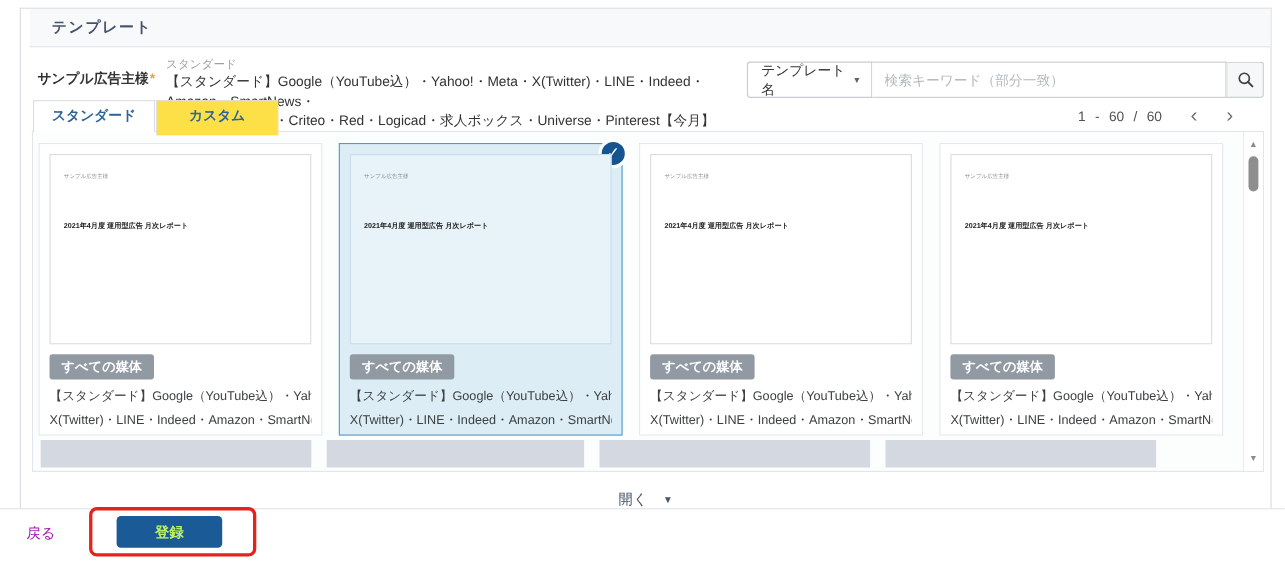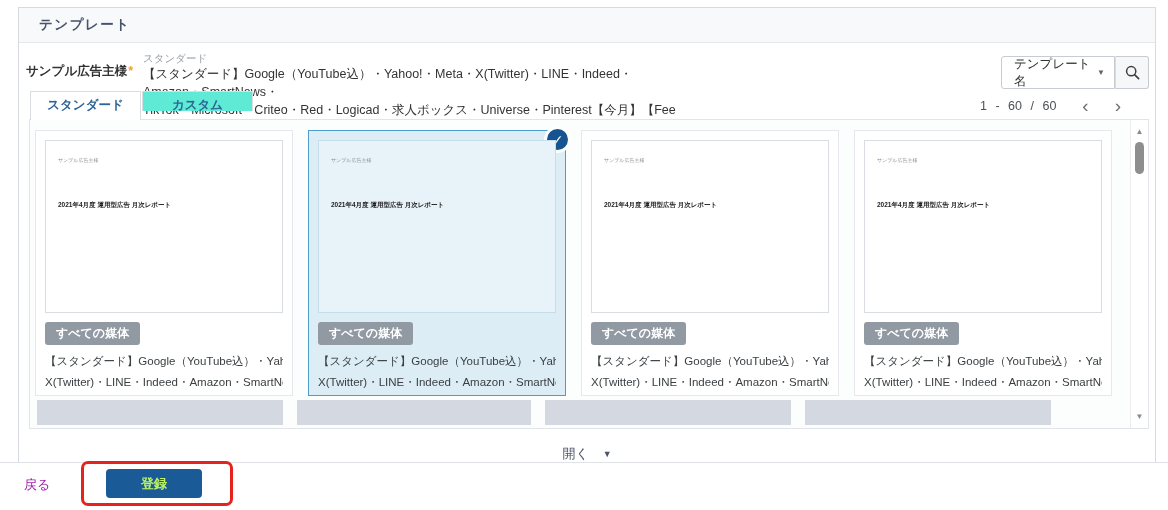--- a/index.html
+++ b/index.html
@@ -2,21 +2,21 @@
 <html><head>
 <meta charset="utf-8">
 <style>
   * { margin:0; padding:0; box-sizing:border-box; }
   html,body { width:1168px; height:510px; background:#fff; overflow:hidden;
     font-family:"Liberation Sans","DejaVu Sans",sans-serif; color:#333; }
   .page { position:relative; width:1168px; height:510px; }
 
   
   .panel { position:absolute; left:18px; top:7px; width:1138px; height:455px;
-    border:1px solid #d7dbe1; border-bottom:none; background:#fff; }
+    border:1px solid #d7dbe1; border-bottom:none; background:#fff;padding-left:8px; }
   .panel-header { height:35px; line-height:34px; padding-left:20px; background:#f8f9fb;
     border-bottom:1px solid #e4e7ec; color:#46536b; font-weight:bold; font-size:13.5px; letter-spacing:1.5px; }
 
   
   .form-row { display:flex; padding:4px 6px 0 7px; }
   .form-label { padding-top:16px; min-width:108px; font-size:12.5px; font-weight:bold; color:#333; white-space:nowrap; }
   .req { color:#f09f33; font-weight:bold; margin-left:1px; }
   .form-value { margin-left:9px; max-width:545px; }
   .form-caption { font-size:10.5px; color:#9aa0a6; margin-top:5px; }
   .sel-line { font-size:12.5px; color:#333; line-height:1.42; }
@@ -30,22 +30,22 @@
   .search-btn { width:34px; border:1px solid #c7ccd2; border-left:1px solid #d9dce0; background:#f6f7f8;
     border-radius:0 3px 3px 0; display:flex; align-items:center; justify-content:center; cursor:pointer; }
 
   
   .pagination { position:absolute; right:34px; top:90px; display:flex; align-items:center; font-size:12.5px; color:#4e5256; }
   .page-range { word-spacing:5px; }
   .pg-btn { font-size:19px; color:#6b7075; margin-left:26px; line-height:16px; cursor:pointer; font-weight:normal; }
 
   
   .tabs { position:absolute; left:11px; top:83px; display:flex; z-index:3; }
-  .tab { width:111px; height:20px; line-height:27px; text-align:center; font-size:12.5px; font-weight:bold;
-    color:#2e6496; border:1px solid #dadde2; border-bottom:none; background:#5eead4; cursor:pointer; }
+  .tab { width:111px; height:32px; line-height:27px; text-align:center; font-size:12.5px; font-weight:bold;
+    color:#2e6496; border:1px solid #dadde2; border-bottom:none; background:#fde047; cursor:pointer; }
   .tab.active { background:#fff; height:29px; }
   .tab + .tab { margin-left:1px; }
 
   
   .card-area { position:absolute; left:10px; top:111px; width:1120px; height:310px;
     border:1px solid #e1e4e9; background:#fcfdfd; overflow:hidden; }
   .cards { position:absolute; left:5px; top:10px; display:flex; gap:15px; }
   .card { width:258px; height:266px; background:#fff; border:1px solid #e5e8ec; padding:9px; position:relative; cursor:pointer; }
   .card.selected { background:#ddedf6; border-color:#4e9ccb; }
   .thumb { height:173px; border:1px solid #d9dce1; background:#fff; position:relative; }
@@ -97,20 +97,21 @@
       <div class="form-value">
         <div class="form-caption">スタンダード</div>
         <div class="sel-line">【スタンダード】Google（YouTube込）・Yahoo!・Meta・X(Twitter)・LINE・Indeed・Amazon・SmartNews・</div>
         <div class="sel-line">TikTok・Microsoft・Criteo・Red・Logicad・求人ボックス・Universe・Pinterest【今月】【Fee込み】</div>
       </div>
       <div class="search-group">
         <div class="dropdown">
           <span>テンプレート名</span>
           <span class="dd-arrow">▼</span>
         </div>
+        <input class="search-input" type="text" placeholder="検索キーワード（部分一致）" style="">
         <div class="search-btn">
           <svg width="15" height="15" viewBox="0 0 15 15">
             <circle cx="6.2" cy="6.2" r="4.6" fill="none" stroke="#3c4043" stroke-width="1.5"></circle>
             <line x1="9.8" y1="9.8" x2="13.6" y2="13.6" stroke="#3c4043" stroke-width="1.7" stroke-linecap="round"></line>
           </svg>
         </div>
       </div>
     </div>
 
     <div class="pagination">

